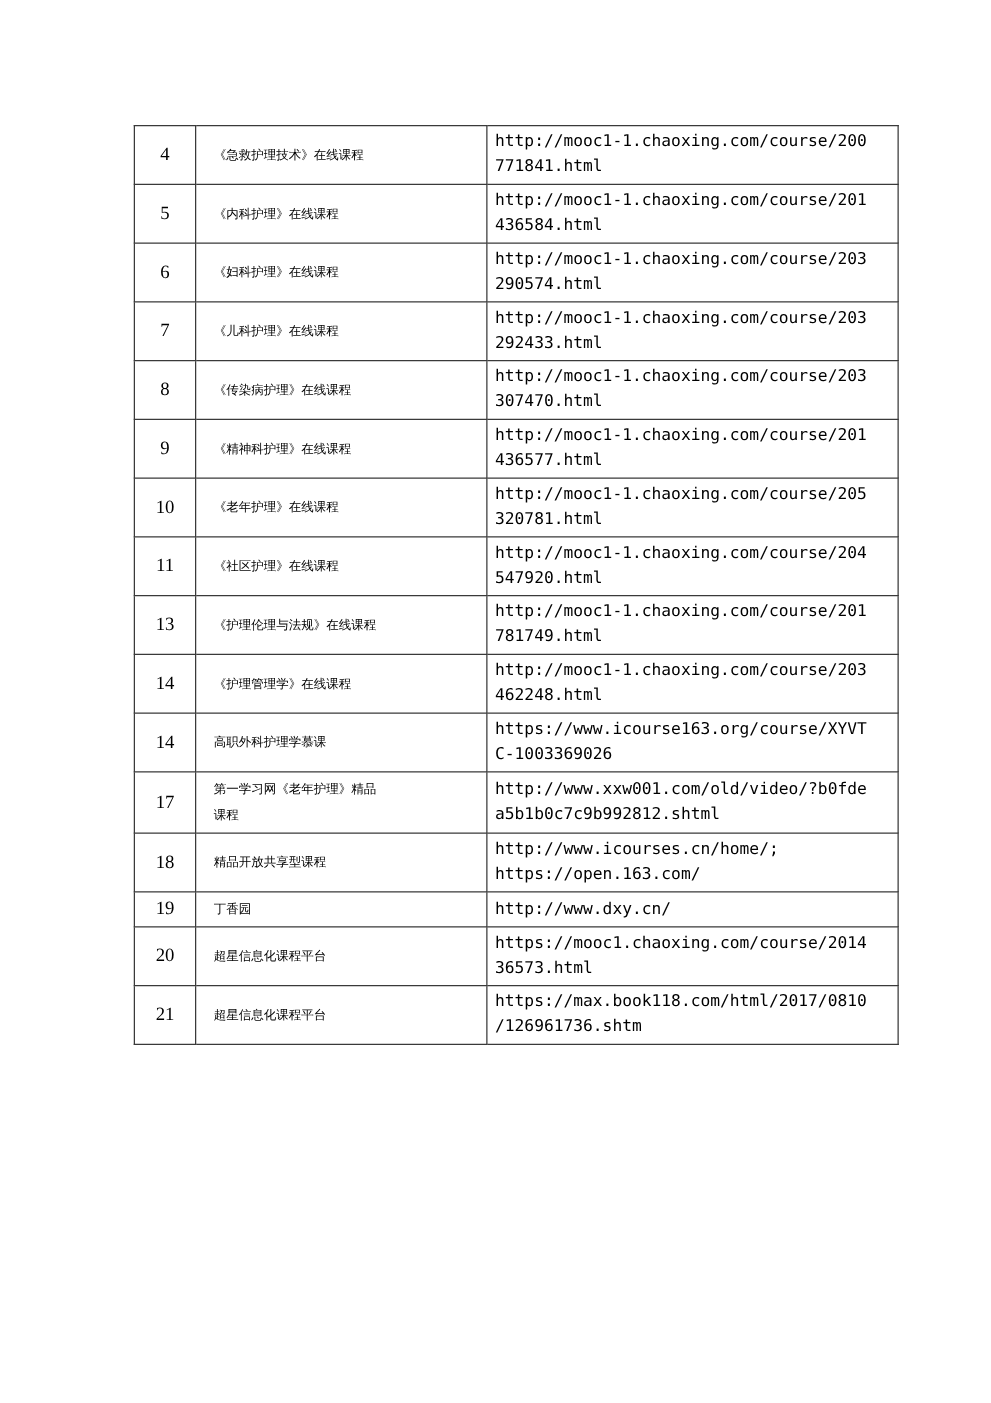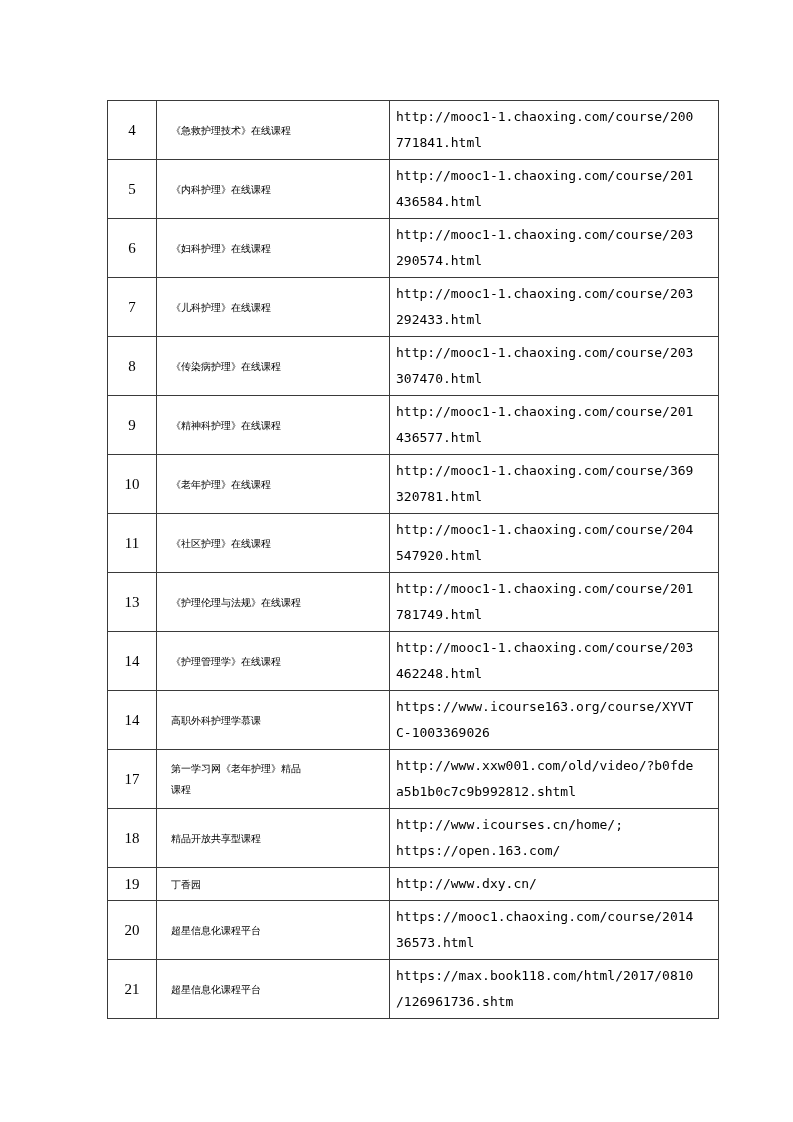--- a/index.html
+++ b/index.html
@@ -48,21 +48,21 @@
     font-family: "Liberation Serif", serif;
     white-space: pre-line;
     line-height: 21px;
   }
   td.url-cell {
     width: 318px;
     font-size: 13px;
     font-family: "DejaVu Sans Mono", monospace;
     padding: 3px 4px 3px 6px;
     white-space: pre-line;
-    line-height: 26px;
+    line-height: 20px;
     word-break: break-all;
   }
 </style>
 </head>
 <body>
 
 <div class="page">
   <table class="course-table">
     <tbody>
         <tr>
@@ -97,21 +97,21 @@
         </tr>
         <tr>
           <td class="num-cell">9</td>
           <td class="name-cell">《精神科护理》在线课程</td>
           <td class="url-cell">http://mooc1-1.chaoxing.com/course/201
 436577.html</td>
         </tr>
         <tr>
           <td class="num-cell">10</td>
           <td class="name-cell">《老年护理》在线课程</td>
-          <td class="url-cell">http://mooc1-1.chaoxing.com/course/369
+          <td class="url-cell">http://mooc1-1.chaoxing.com/course/205
 320781.html</td>
         </tr>
         <tr>
           <td class="num-cell">11</td>
           <td class="name-cell">《社区护理》在线课程</td>
           <td class="url-cell">http://mooc1-1.chaoxing.com/course/204
 547920.html</td>
         </tr>
         <tr>
           <td class="num-cell">13</td>

